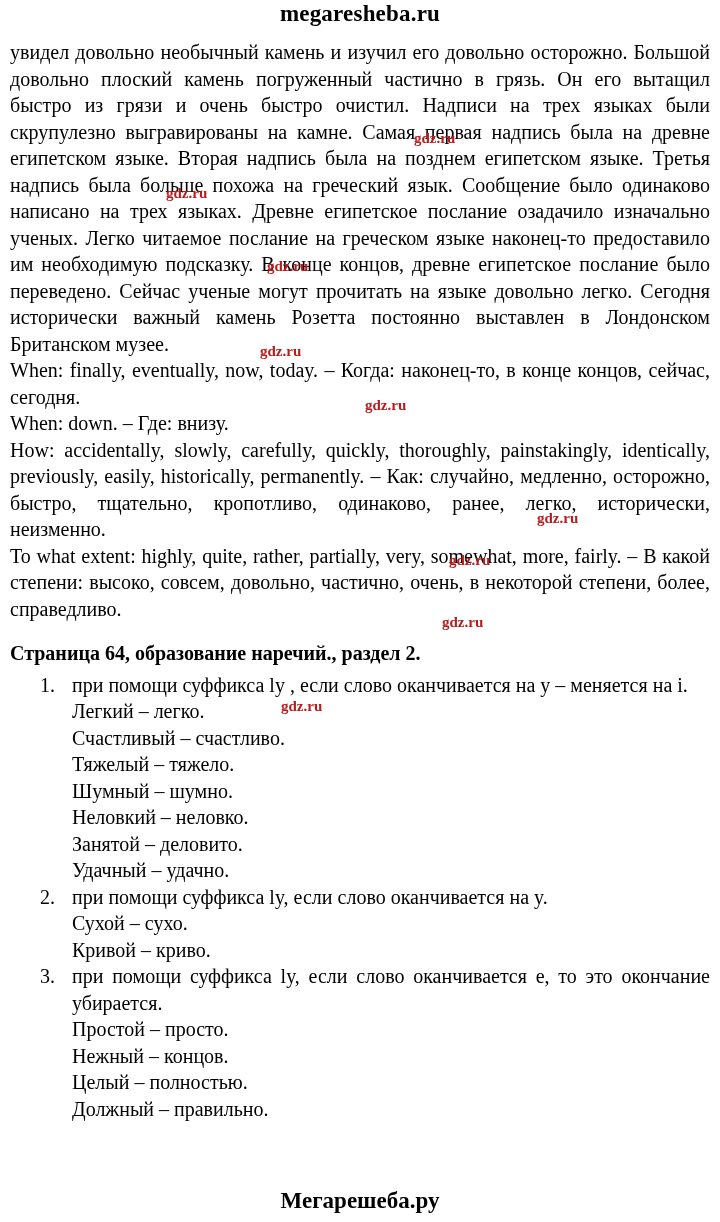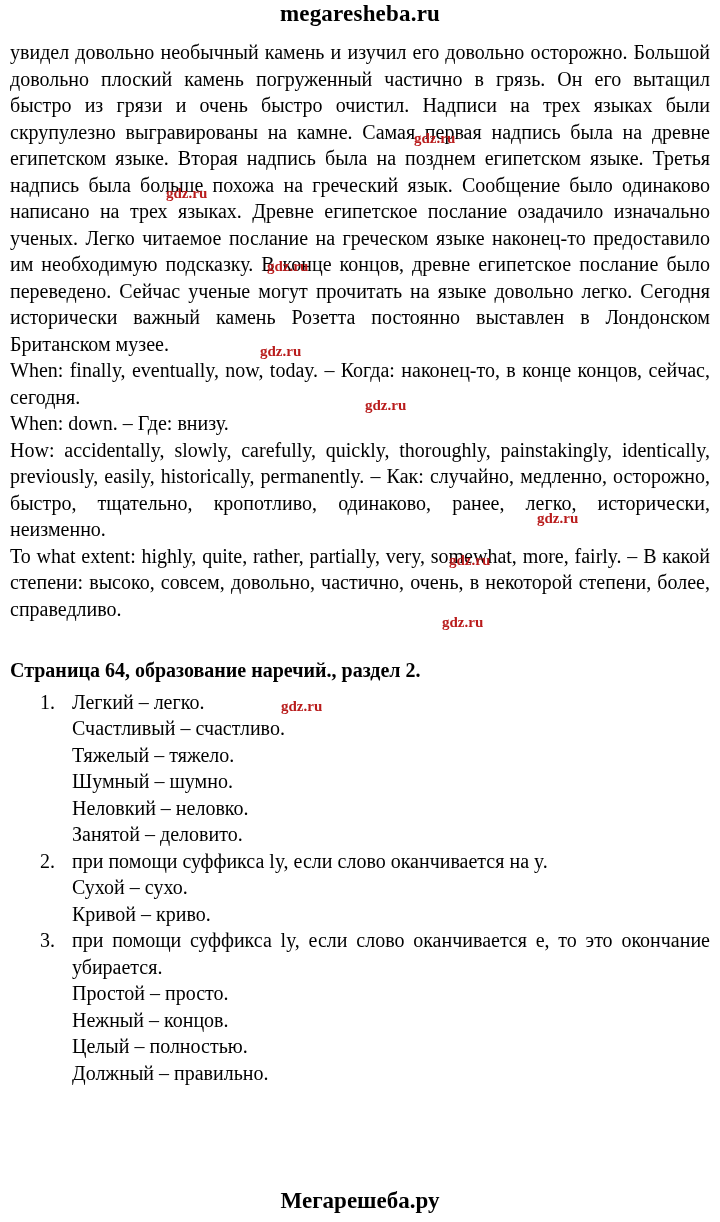--- a/index.html
+++ b/index.html
@@ -25,21 +25,21 @@
   }
   .content {
     padding: 12px 10px 0 10px;
     font-size: 20px;
     line-height: 26.5px;
   }
   .para { text-align: justify; }
   .section-heading {
     font-size: 20px;
     font-weight: bold;
-    margin-top: 35px;
+    margin-top: 18px;
     line-height: 26.5px;
   }
   .rules { margin-top: 5px; }
   .rule { display: flex; padding-left: 30px; }
   .rule-num { width: 32px; flex-shrink: 0; }
   .rule-body { flex: 1; }
   .rule-intro { text-align: justify; }
   .pair { text-align: left; }
   .site-footer {
     position: absolute;
@@ -73,26 +73,28 @@
     <p class="para">How: accidentally, slowly, carefully, quickly, thoroughly, painstakingly, identically, previously, easily, historically, permanently. – Как: случайно, медленно, осторожно, быстро, тщательно, кропотливо, одинаково, ранее, легко, исторически, неизменно.</p>
     <p class="para">To what extent: highly, quite, rather, partially, very, somewhat, more, fairly. – В какой степени: высоко, совсем, довольно, частично, очень, в некоторой степени, более, справедливо.</p>
 
     <h2 class="section-heading">Страница 64, образование наречий., раздел 2.</h2>
 
     <div class="rules">
 
       <div class="rule">
         <span class="rule-num">1.</span>
         <div class="rule-body">
+          <p class="rule-intro">при помощи суффикса ly , если слово оканчивается на y – меняется на i.</p>
           <p class="pair">Легкий – легко.</p>
           <p class="pair">Счастливый – счастливо.</p>
           <p class="pair">Тяжелый – тяжело.</p>
           <p class="pair">Шумный – шумно.</p>
           <p class="pair">Неловкий – неловко.</p>
           <p class="pair">Занятой – деловито.</p>
+          <p class="pair">Удачный – удачно.</p>
         </div>
       </div>
 
       <div class="rule">
         <span class="rule-num">2.</span>
         <div class="rule-body">
           <p class="rule-intro">при помощи суффикса ly, если слово оканчивается на y.</p>
           <p class="pair">Сухой – сухо.</p>
           <p class="pair">Кривой – криво.</p>
         </div>

